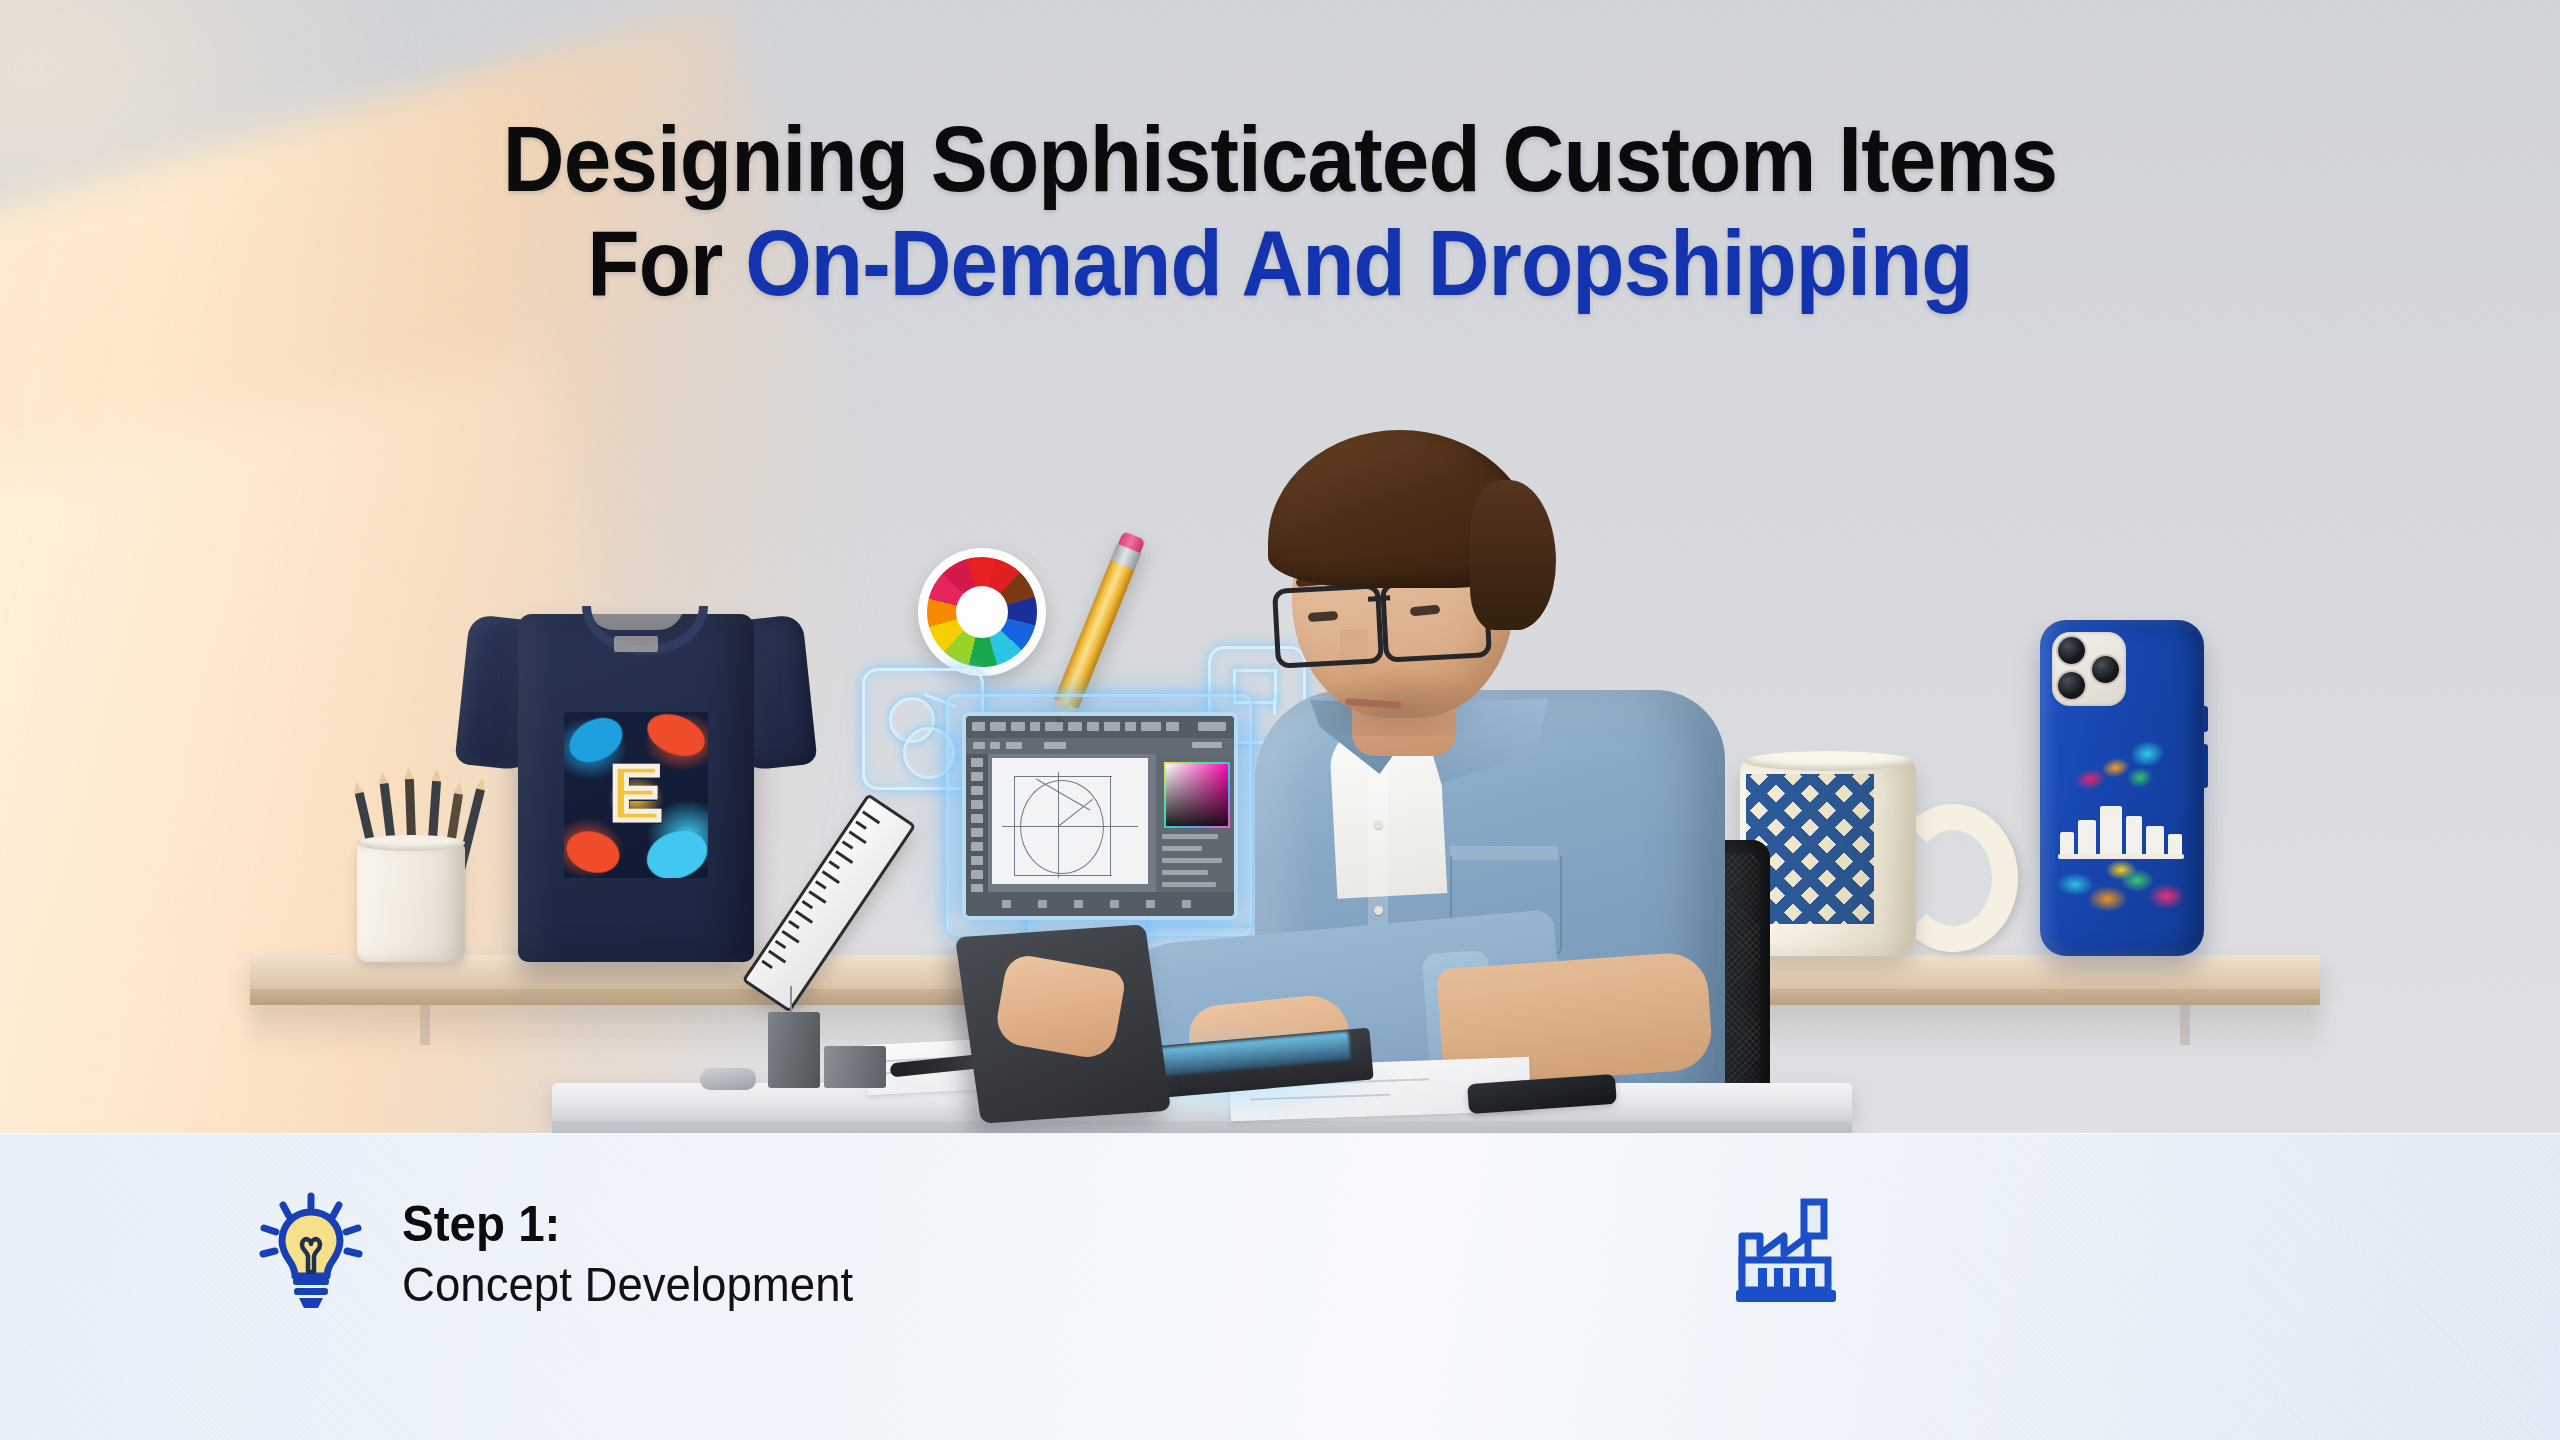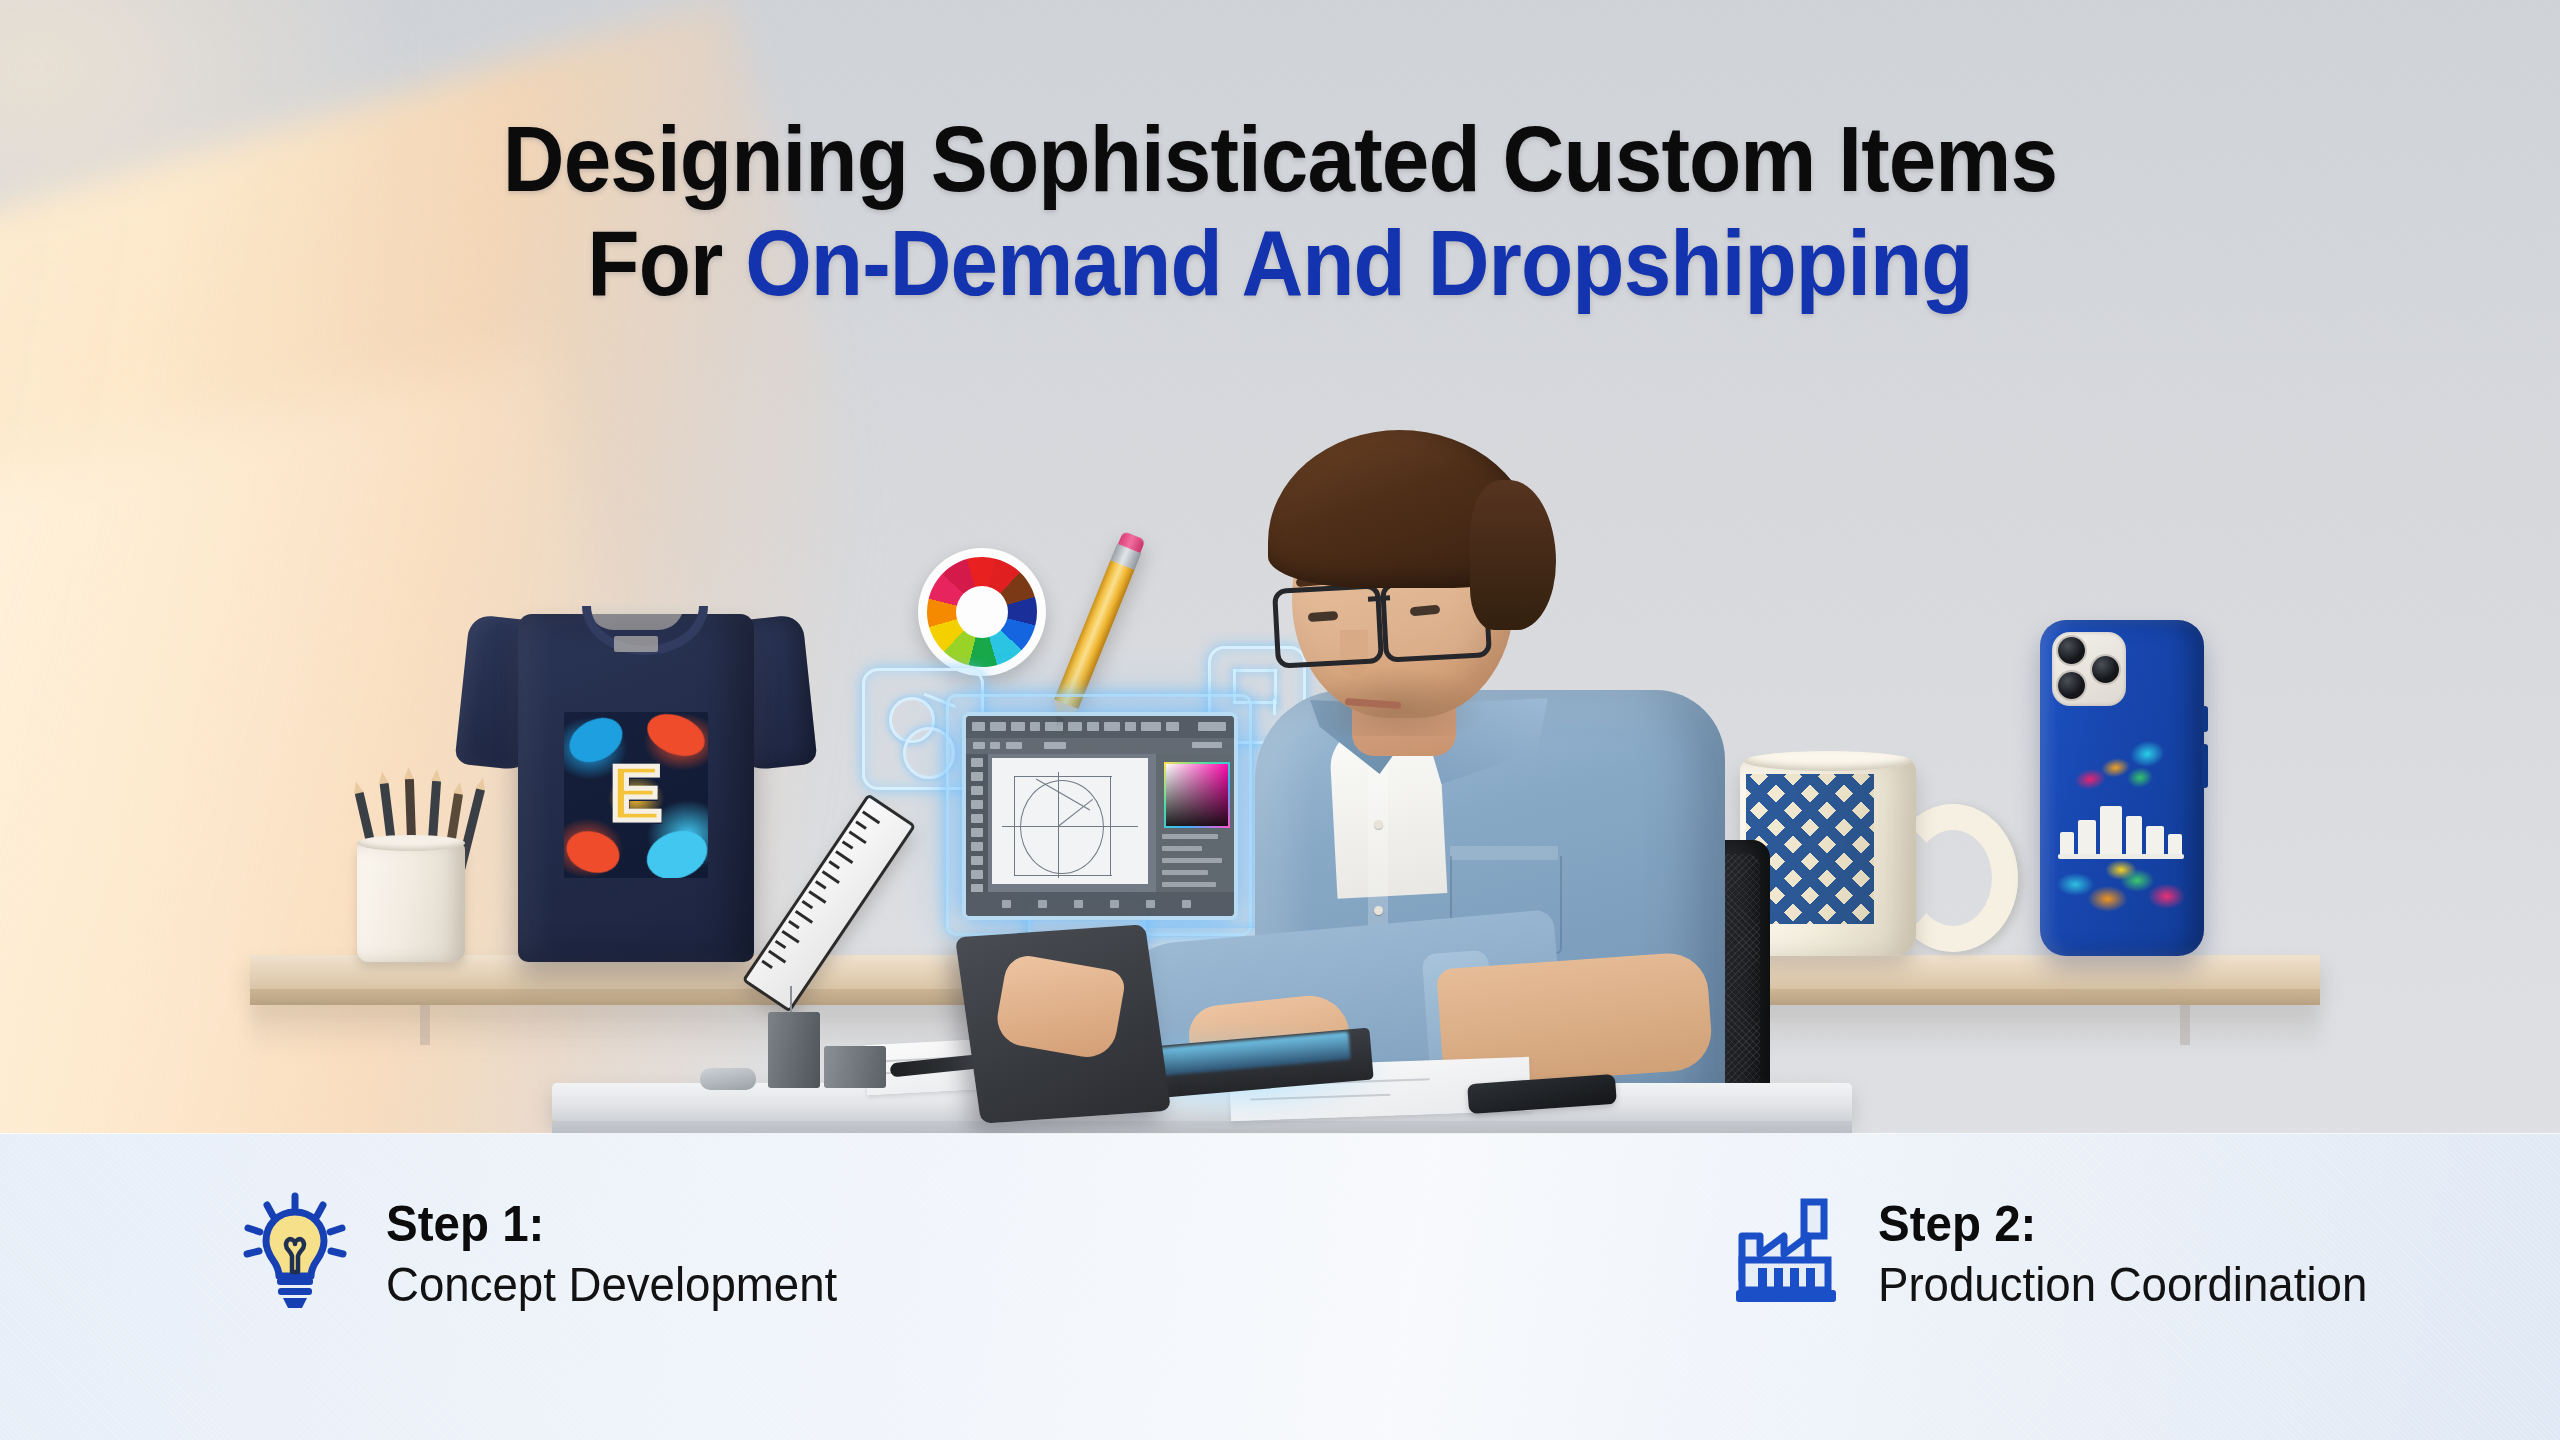--- a/index.html
+++ b/index.html
@@ -318,21 +318,21 @@
     border-radius:0 0 40px 40px;filter:blur(.3px);}
   .case-btn{position:absolute;right:-4px;width:6px;border-radius:3px;background:#0f3585;}
 
   
   .banner{position:absolute;left:0;right:0;bottom:0;height:306px;
     background:linear-gradient(100deg,#e6eef8 0%,#eef3fa 25%,#f7f9fc 55%,#eaf0f8 80%,#dfe8f4 100%);
     box-shadow:0 -1px 0 rgba(255,255,255,.8);}
   .banner-grain{position:absolute;inset:0;opacity:.35;
     background-image:repeating-linear-gradient(45deg,rgba(255,255,255,.5) 0 1px,rgba(0,0,0,0) 1px 4px);}
   .step{position:absolute;top:58px;display:flex;align-items:flex-start;gap:30px;}
-  .step-1{left:240px;gap:36px;}
+  .step-1{left:256px;gap:36px;}
   .step-2{left:1730px;}
   .step-text{padding-top:4px;}
   .step-title{font-weight:bold;font-size:50px;color:#0c0c0d;line-height:1.12;transform:scaleX(.95);transform-origin:left;}
   .step-sub{font-size:48px;color:#121213;line-height:1.2;margin-top:4px;transform:scaleX(.95);transform-origin:left;}
 </style>
 </head>
 <body>
 
 <div id="stage">
 
@@ -619,20 +619,16 @@
       <svg width="118" height="118" viewBox="0 0 118 118">
         <rect x="74" y="10" width="20" height="34" fill="#e7edf7" stroke="#1b4fc8" stroke-width="7"></rect>
         <path d="M12 44h18v18l24-18v18l24-18v44H12z" fill="#e7edf7" stroke="#1b4fc8" stroke-width="7" stroke-linejoin="round"></path>
         <rect x="12" y="68" width="86" height="30" fill="#e7edf7" stroke="#1b4fc8" stroke-width="7"></rect>
         <rect x="28" y="76" width="9" height="22" fill="#1b4fc8"></rect>
         <rect x="44" y="76" width="9" height="22" fill="#1b4fc8"></rect>
         <rect x="60" y="76" width="9" height="22" fill="#1b4fc8"></rect>
         <rect x="76" y="76" width="9" height="22" fill="#1b4fc8"></rect>
         <rect x="6" y="98" width="100" height="12" rx="3" fill="#1b4fc8"></rect>
       </svg>
-      <div class="step-text">
-        <div class="step-title">Step 2:</div>
-        <div class="step-sub">Production Coordination</div>
-      </div>
     </div>
   </div>
 
 </div>
 
 </body></html>

